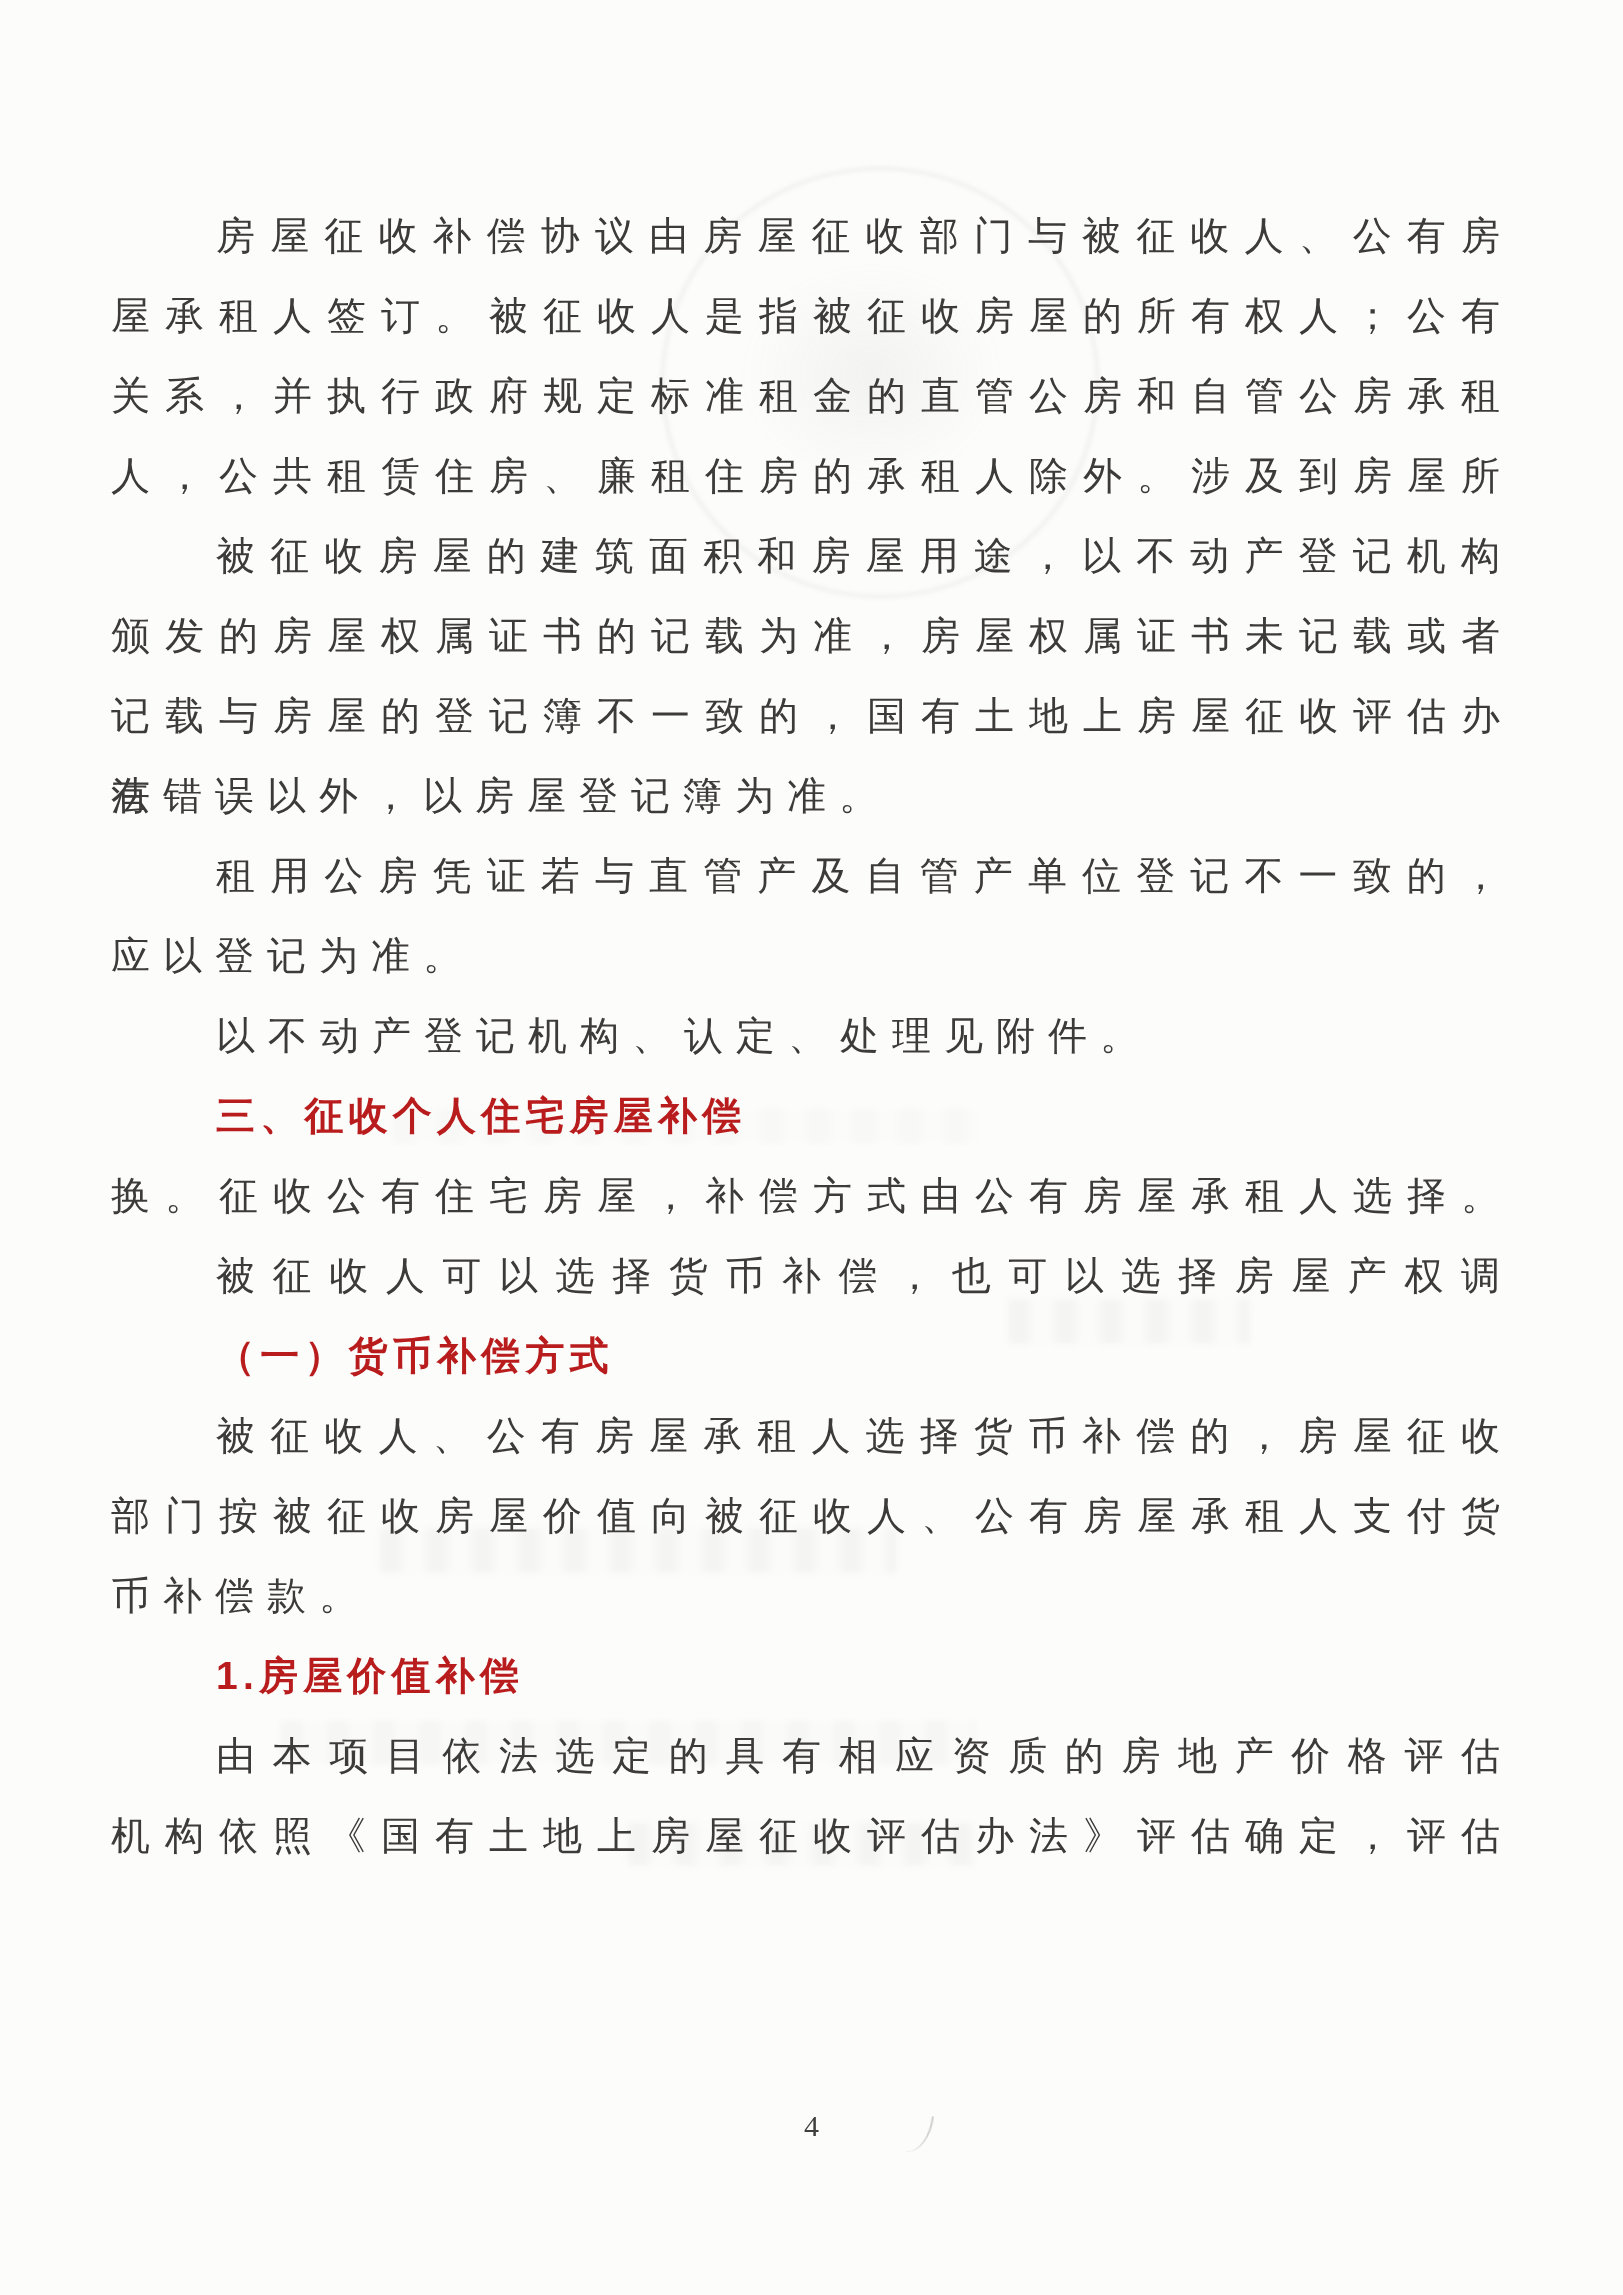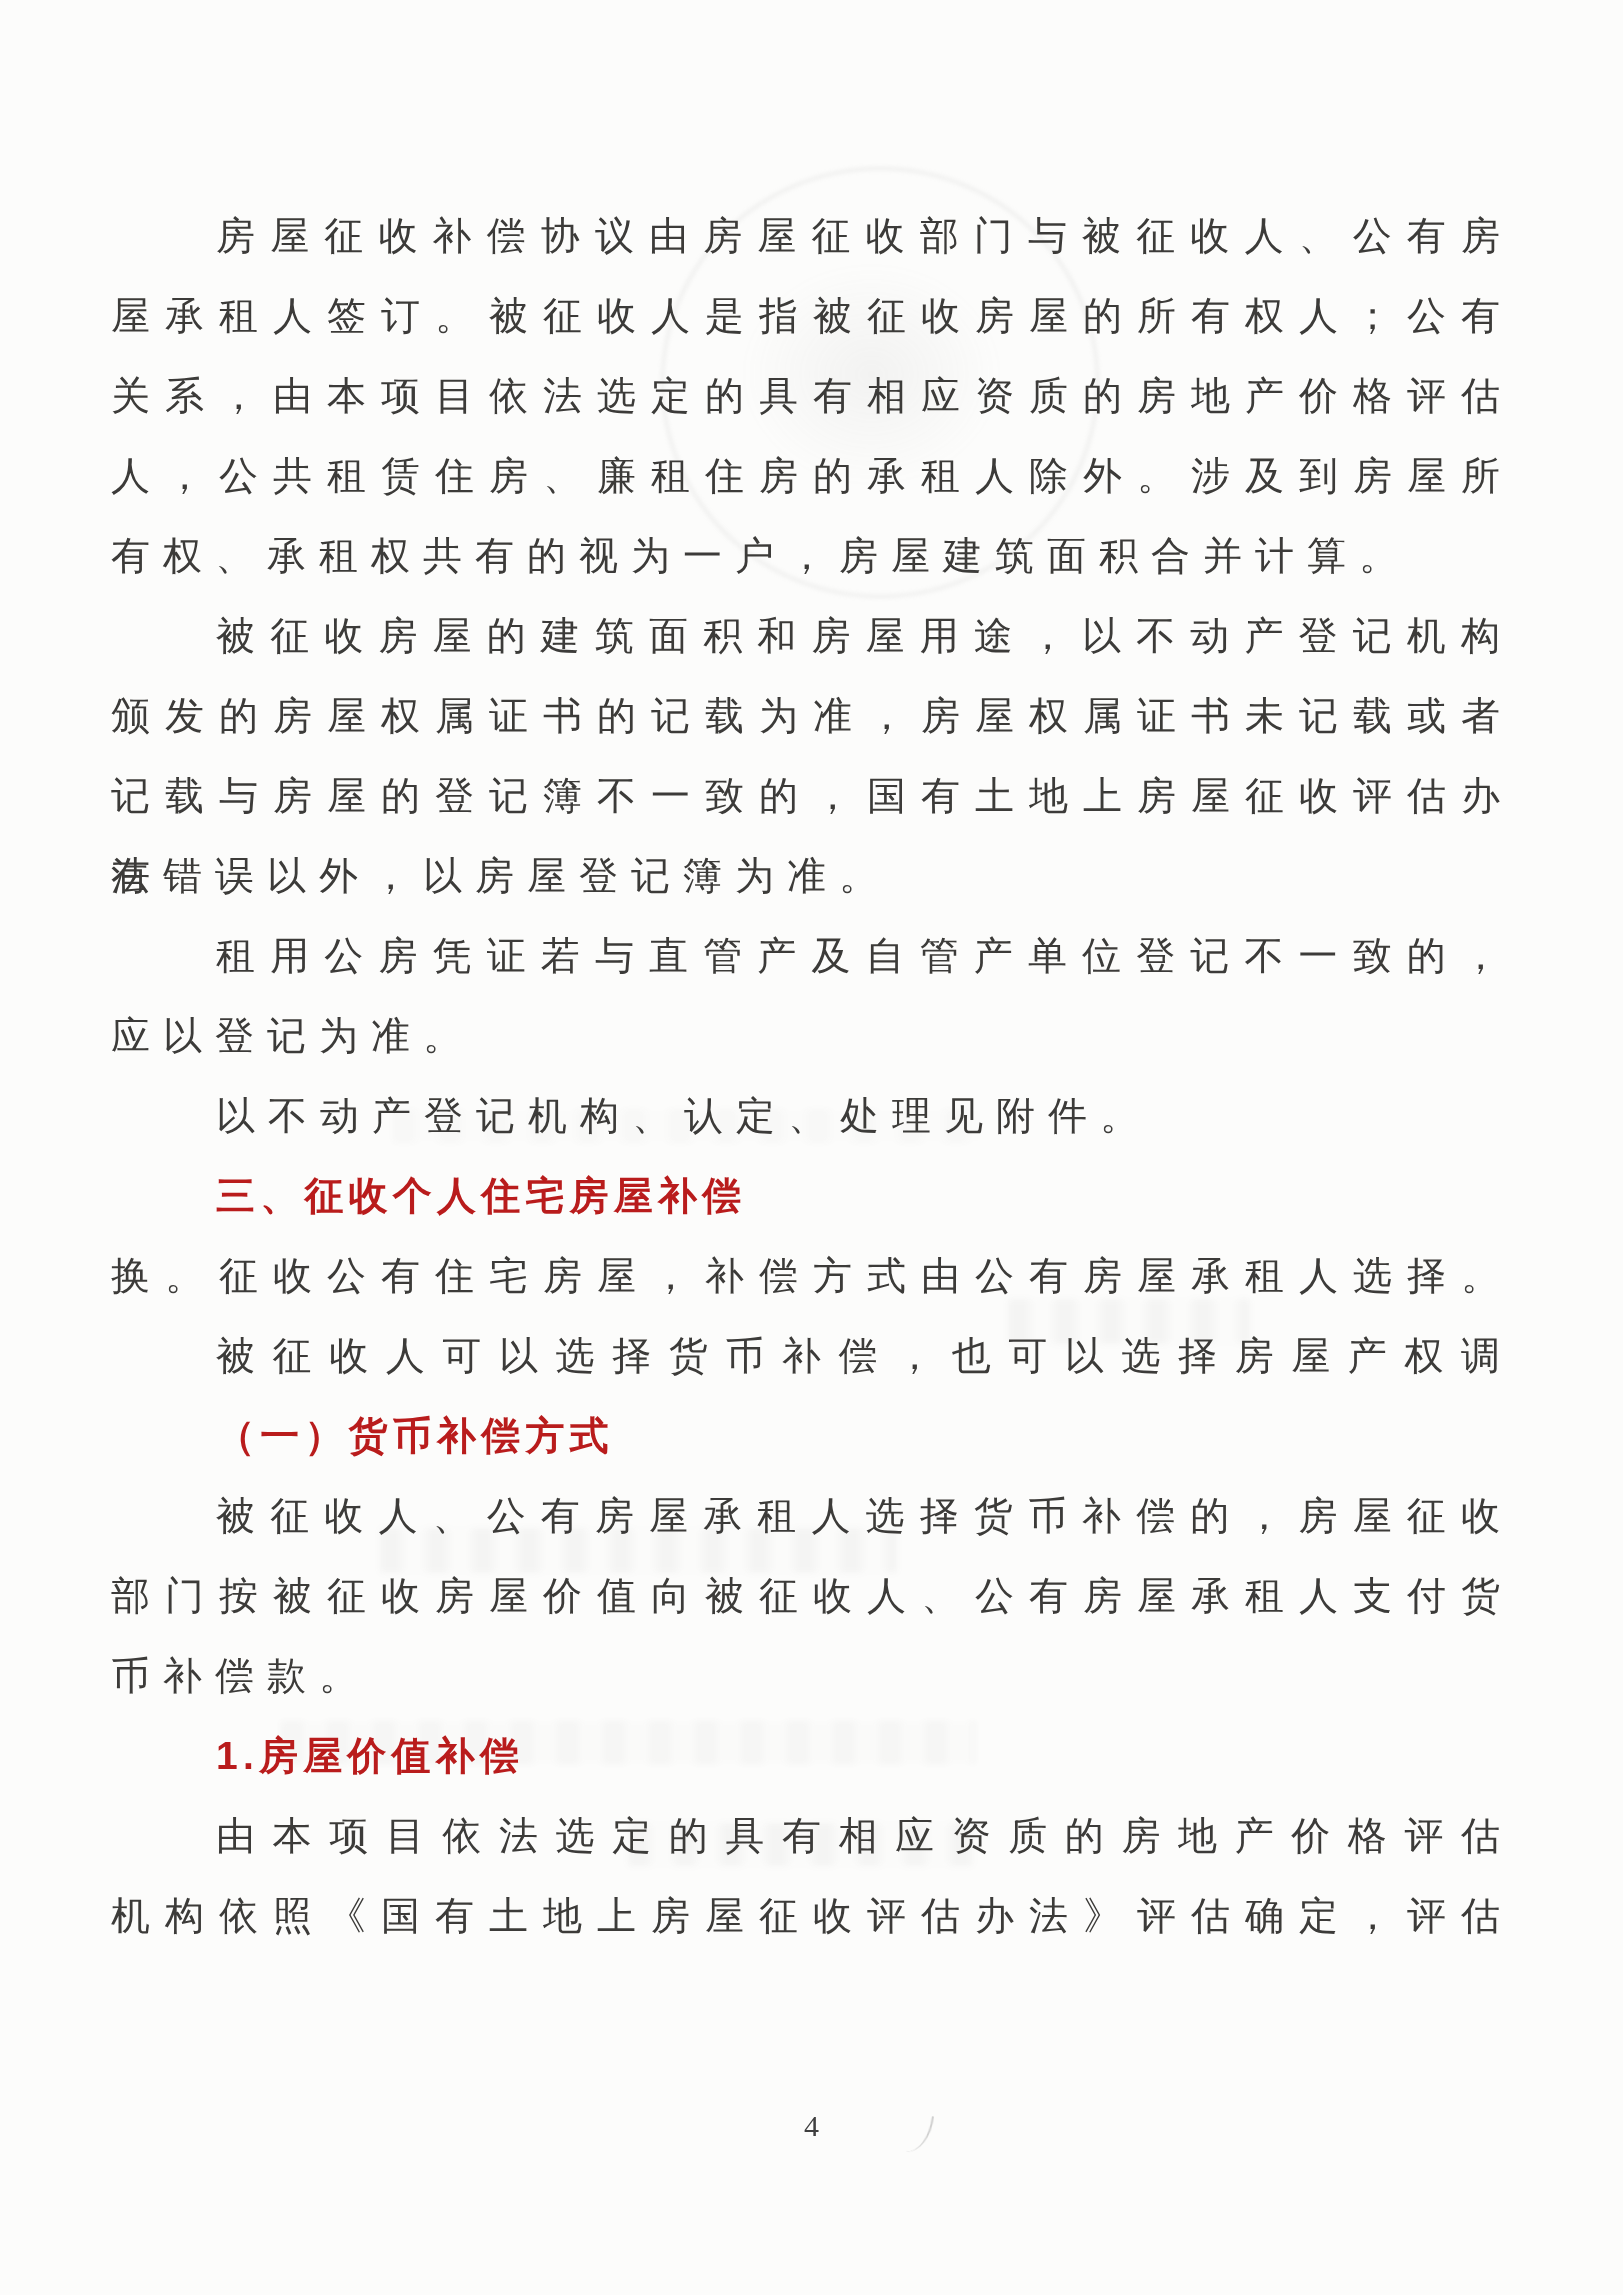--- a/index.html
+++ b/index.html
@@ -115,23 +115,22 @@
 
   <div class="smudge s1"></div>
   <div class="smudge s2"></div>
   <div class="smudge s3"></div>
   <div class="smudge s4"></div>
   <div class="smudge s5"></div>
 
   <main class="textblock">
     <p class="ln ind just">房屋征收补偿协议由房屋征收部门与被征收人、公有房</p>
     <p class="ln just">屋承租人签订。被征收人是指被征收房屋的所有权人；公有</p>
-    <p class="ln just">关系，由本项目依法选定的具有相应资质的房地产价格评估</p>
+    <p class="ln just">关系，并执行政府规定标准租金的直管公房和自管公房承租</p>
     <p class="ln just">人，公共租赁住房、廉租住房的承租人除外。涉及到房屋所</p>
-    <p class="ln">有权、承租权共有的视为一户，房屋建筑面积合并计算。</p>
     <p class="ln ind just">被征收房屋的建筑面积和房屋用途，以不动产登记机构</p>
     <p class="ln just">颁发的房屋权属证书的记载为准，房屋权属证书未记载或者</p>
     <p class="ln just">记载与房屋的登记簿不一致的，国有土地上房屋征收评估办法</p>
     <p class="ln">有错误以外，以房屋登记簿为准。</p>
     <p class="ln ind just">租用公房凭证若与直管产及自管产单位登记不一致的，</p>
     <p class="ln">应以登记为准。</p>
     <p class="ln ind">以不动产登记机构、认定、处理见附件。</p>
     <p class="ln ind hd">三、征收个人住宅房屋补偿</p>
     <p class="ln just">换。征收公有住宅房屋，补偿方式由公有房屋承租人选择。</p>
     <p class="ln ind just">被征收人可以选择货币补偿，也可以选择房屋产权调</p>

